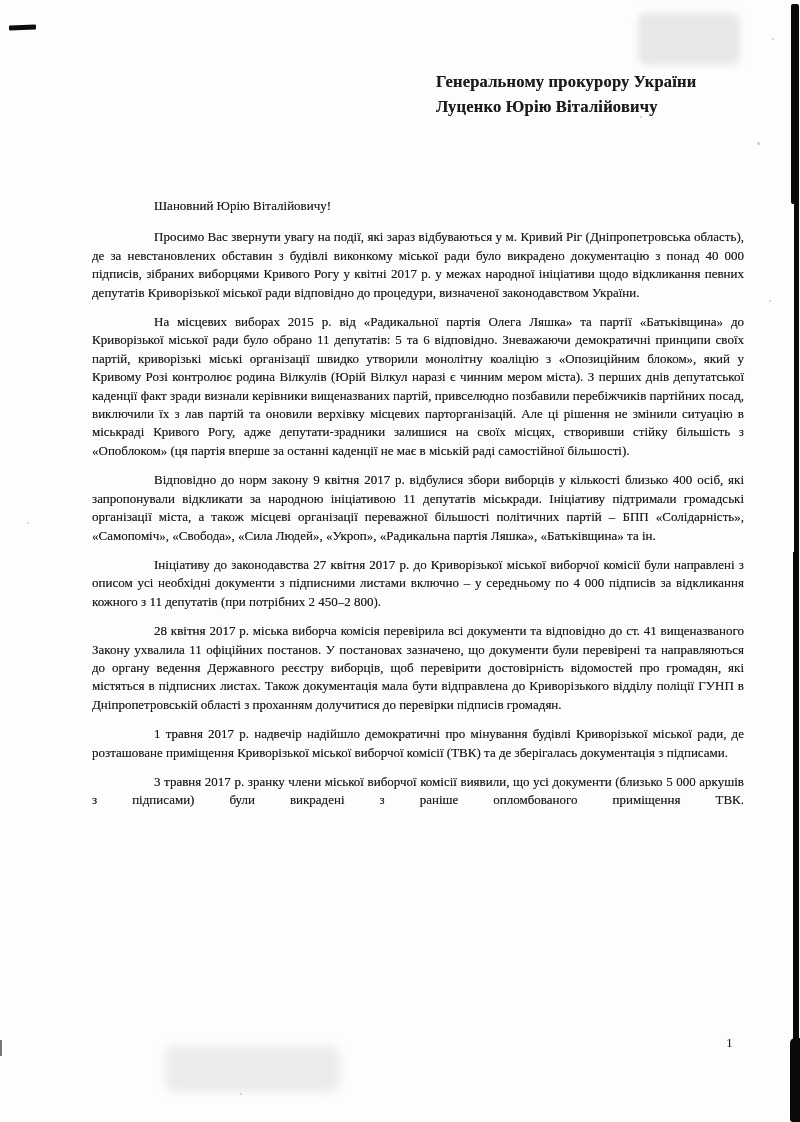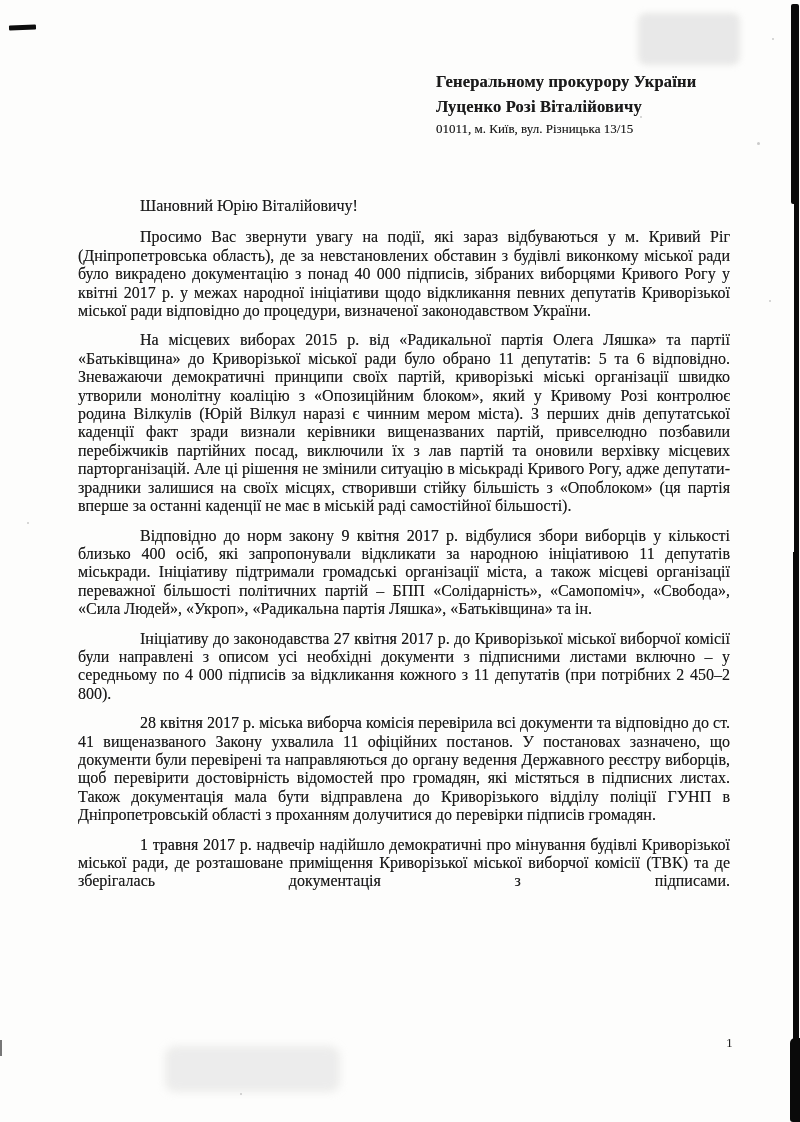--- a/index.html
+++ b/index.html
@@ -20,22 +20,22 @@
     font-weight:bold;font-size:16.5px;letter-spacing:.2px;
     margin:0 0 4px 0;
     text-shadow:0 0 .5px rgba(0,0,0,.55);
   }
   .recipient .r-plain{
     font-size:13px;margin:2px 0 0 0;
     text-shadow:0 0 .4px rgba(0,0,0,.4);
   }
   
   .letter-body{
-    position:absolute;left:78px;top:197px;width:652px;
-    font-size:16px;line-height:18.4px;
+    position:absolute;left:92px;top:197px;width:652px;
+    font-size:13px;line-height:18.4px;
     text-align:justify;
     text-shadow:0 0 .45px rgba(0,0,0,.5);
   }
   .salutation{margin:0 0 13px 0;text-indent:62px;}
   .para{margin:4px 0 11px 0;text-indent:62px;}
   .para:last-child{text-align-last:justify;}
   .para b{font-weight:normal;text-shadow:0 0 .6px rgba(0,0,0,.6);}
   
   .page-number{
     position:absolute;left:726px;top:1035px;
@@ -89,31 +89,31 @@
   <div class="speck sp2"></div>
   <div class="speck sp3"></div>
   <div class="speck sp4"></div>
   <div class="speck sp5"></div>
   <div class="speck sp6"></div>
   <div class="speck sp7"></div>
   <div class="speck sp8"></div>
 
   <div class="recipient">
     <div class="r-bold">Генеральному прокурору України</div>
-    <div class="r-bold">Луценко Розі Віталійовичу</div>
-    <div class="r-plain">01011, м. Київ, вул. Різницька 13/15</div>
+    <div class="r-bold">Луценко Юрію Віталійовичу</div>
   </div>
 
   <div class="letter-body">
     <div class="salutation">Шановний Юрію Віталійовичу!</div>
     <div>
         <p class="para"><span>Просимо Вас звернути увагу на події, які зараз відбуваються у м. Кривий Ріг (Дніпропетровська область), де за невстановлених обставин з будівлі виконкому міської ради було викрадено документацію з понад 40 000 підписів, зібраних виборцями Кривого Рогу у квітні 2017 р. у межах народної ініціативи щодо відкликання певних депутатів Криворізької міської ради відповідно до процедури, визначеної законодавством України.</span></p>
         <p class="para"><span>На місцевих виборах 2015 р. від «Радикальної партія Олега Ляшка» та партії «Батьківщина» до Криворізької міської ради було обрано 11 депутатів: 5 та 6 відповідно. Зневажаючи демократичні принципи своїх партій, криворізькі міські організації швидко утворили монолітну коаліцію з «Опозиційним блоком», який у Кривому Розі контролює родина Вілкулів (Юрій Вілкул наразі є чинним мером міста). З перших днів депутатської каденції факт зради визнали керівники вищеназваних партій, привселюдно позбавили перебіжчиків партійних посад, виключили їх з лав партій та оновили верхівку місцевих парторганізацій. Але ці рішення не змінили ситуацію в міськраді Кривого Рогу, адже депутати-зрадники залишися на своїх місцях, створивши стійку більшість з «Опоблоком» (ця партія вперше за останні каденції не має в міській раді самостійної більшості).</span></p>
         <p class="para"><span>Відповідно до норм закону </span><b>9 квітня 2017 р.</b><span> відбулися збори виборців у кількості близько 400 осіб, які запропонували відкликати за народною ініціативою 11 депутатів міськради. Ініціативу підтримали громадські організації міста, а також місцеві організації переважної більшості політичних партій – БПП «Солідарність», «Самопоміч», «Свобода», «Сила Людей», «Укроп», «Радикальна партія Ляшка», «Батьківщина» та ін.</span></p>
         <p class="para"><span>Ініціативу до законодавства </span><b>27 квітня 2017 р.</b><span> до Криворізької міської виборчої комісії були направлені з описом усі необхідні документи з підписними листами включно – у середньому по 4 000 підписів за відкликання кожного з 11 депутатів (при потрібних 2 450–2 800).</span></p>
         <p class="para"><b>28 квітня 2017 р.</b><span> міська виборча комісія перевірила всі документи та відповідно до ст. 41 вищеназваного Закону ухвалила 11 офіційних постанов. У постановах зазначено, що документи були перевірені та направляються до органу ведення Державного реєстру виборців, щоб перевірити достовірність відомостей про громадян, які містяться в підписних листах. Також документація мала бути відправлена до Криворізького відділу поліції ГУНП в Дніпропетровській області з проханням долучитися до перевірки підписів громадян.</span></p>
         <p class="para"><b>1 травня 2017 р.</b><span> надвечір надійшло демократичні про мінування будівлі Криворізької міської ради, де розташоване приміщення Криворізької міської виборчої комісії (ТВК) та де зберігалась документація з підписами.</span></p>
+        <p class="para"><b>3 травня 2017 р.</b><span> зранку члени міської виборчої комісії виявили, що усі документи (близько 5 000 аркушів з підписами) були викрадені з раніше опломбованого приміщення ТВК.</span></p>
       </div>
   </div>
 
   <div class="page-number">1</div>
 
 </div>
 
 </body></html>

